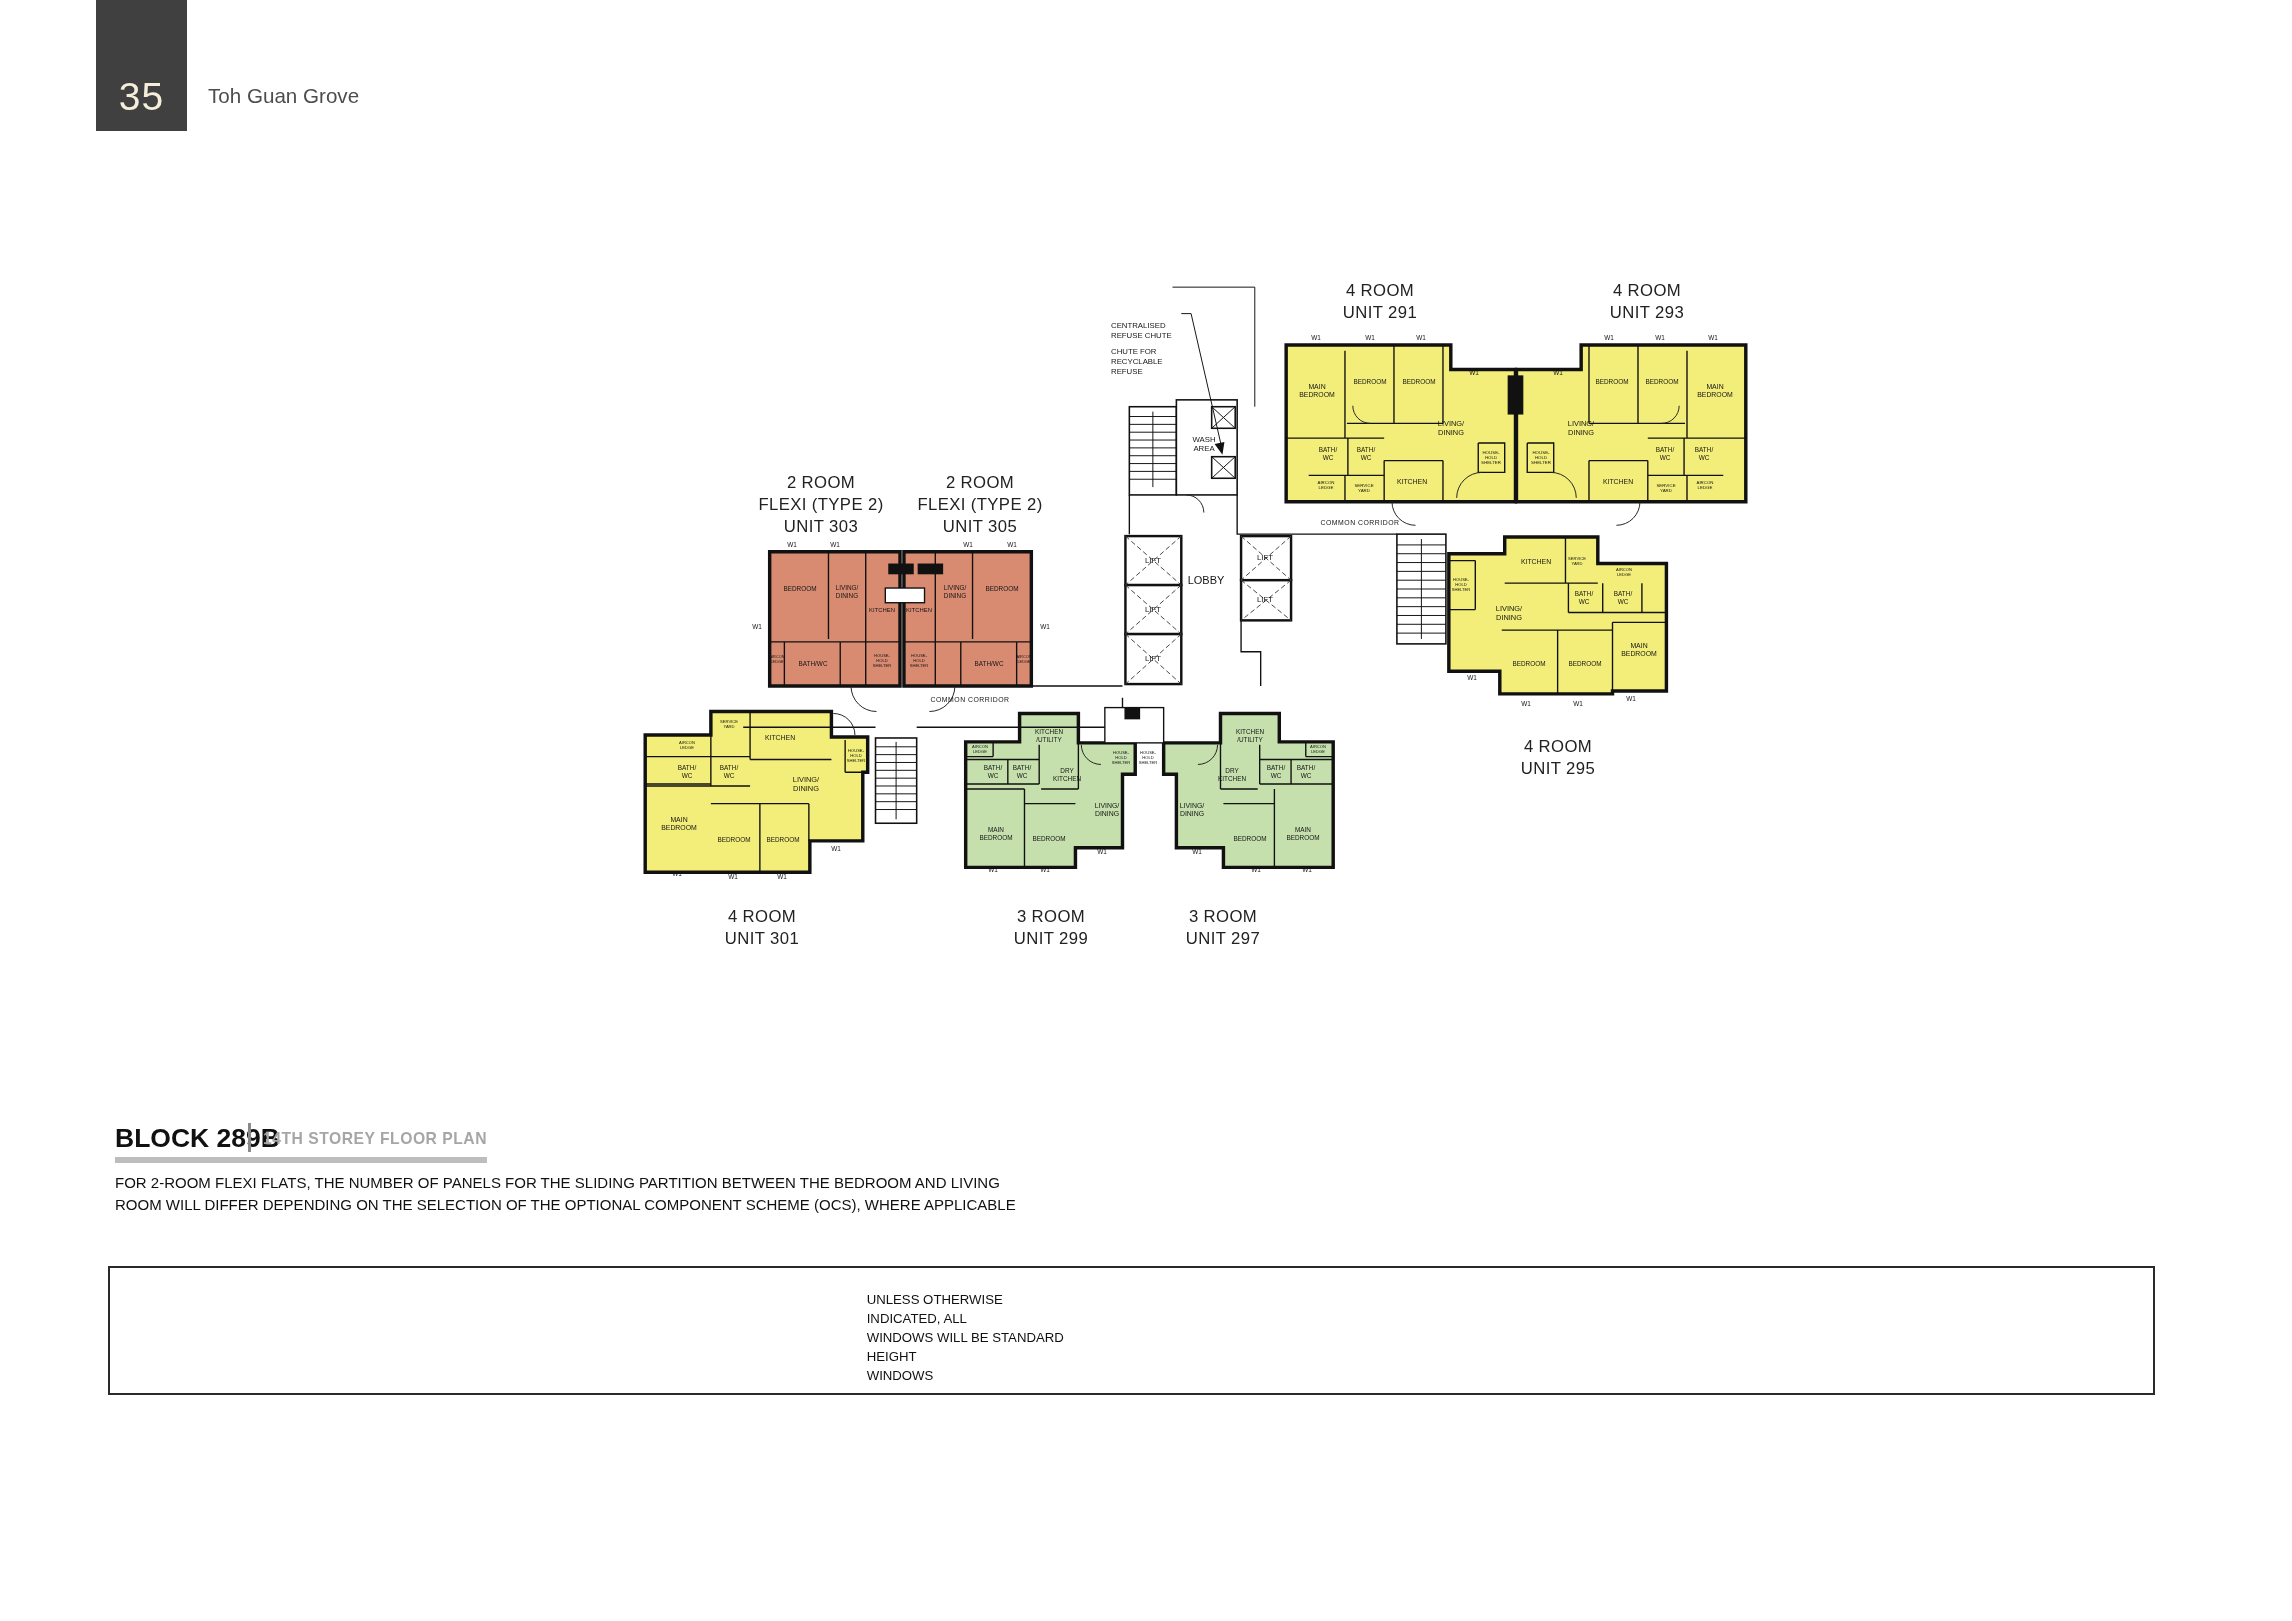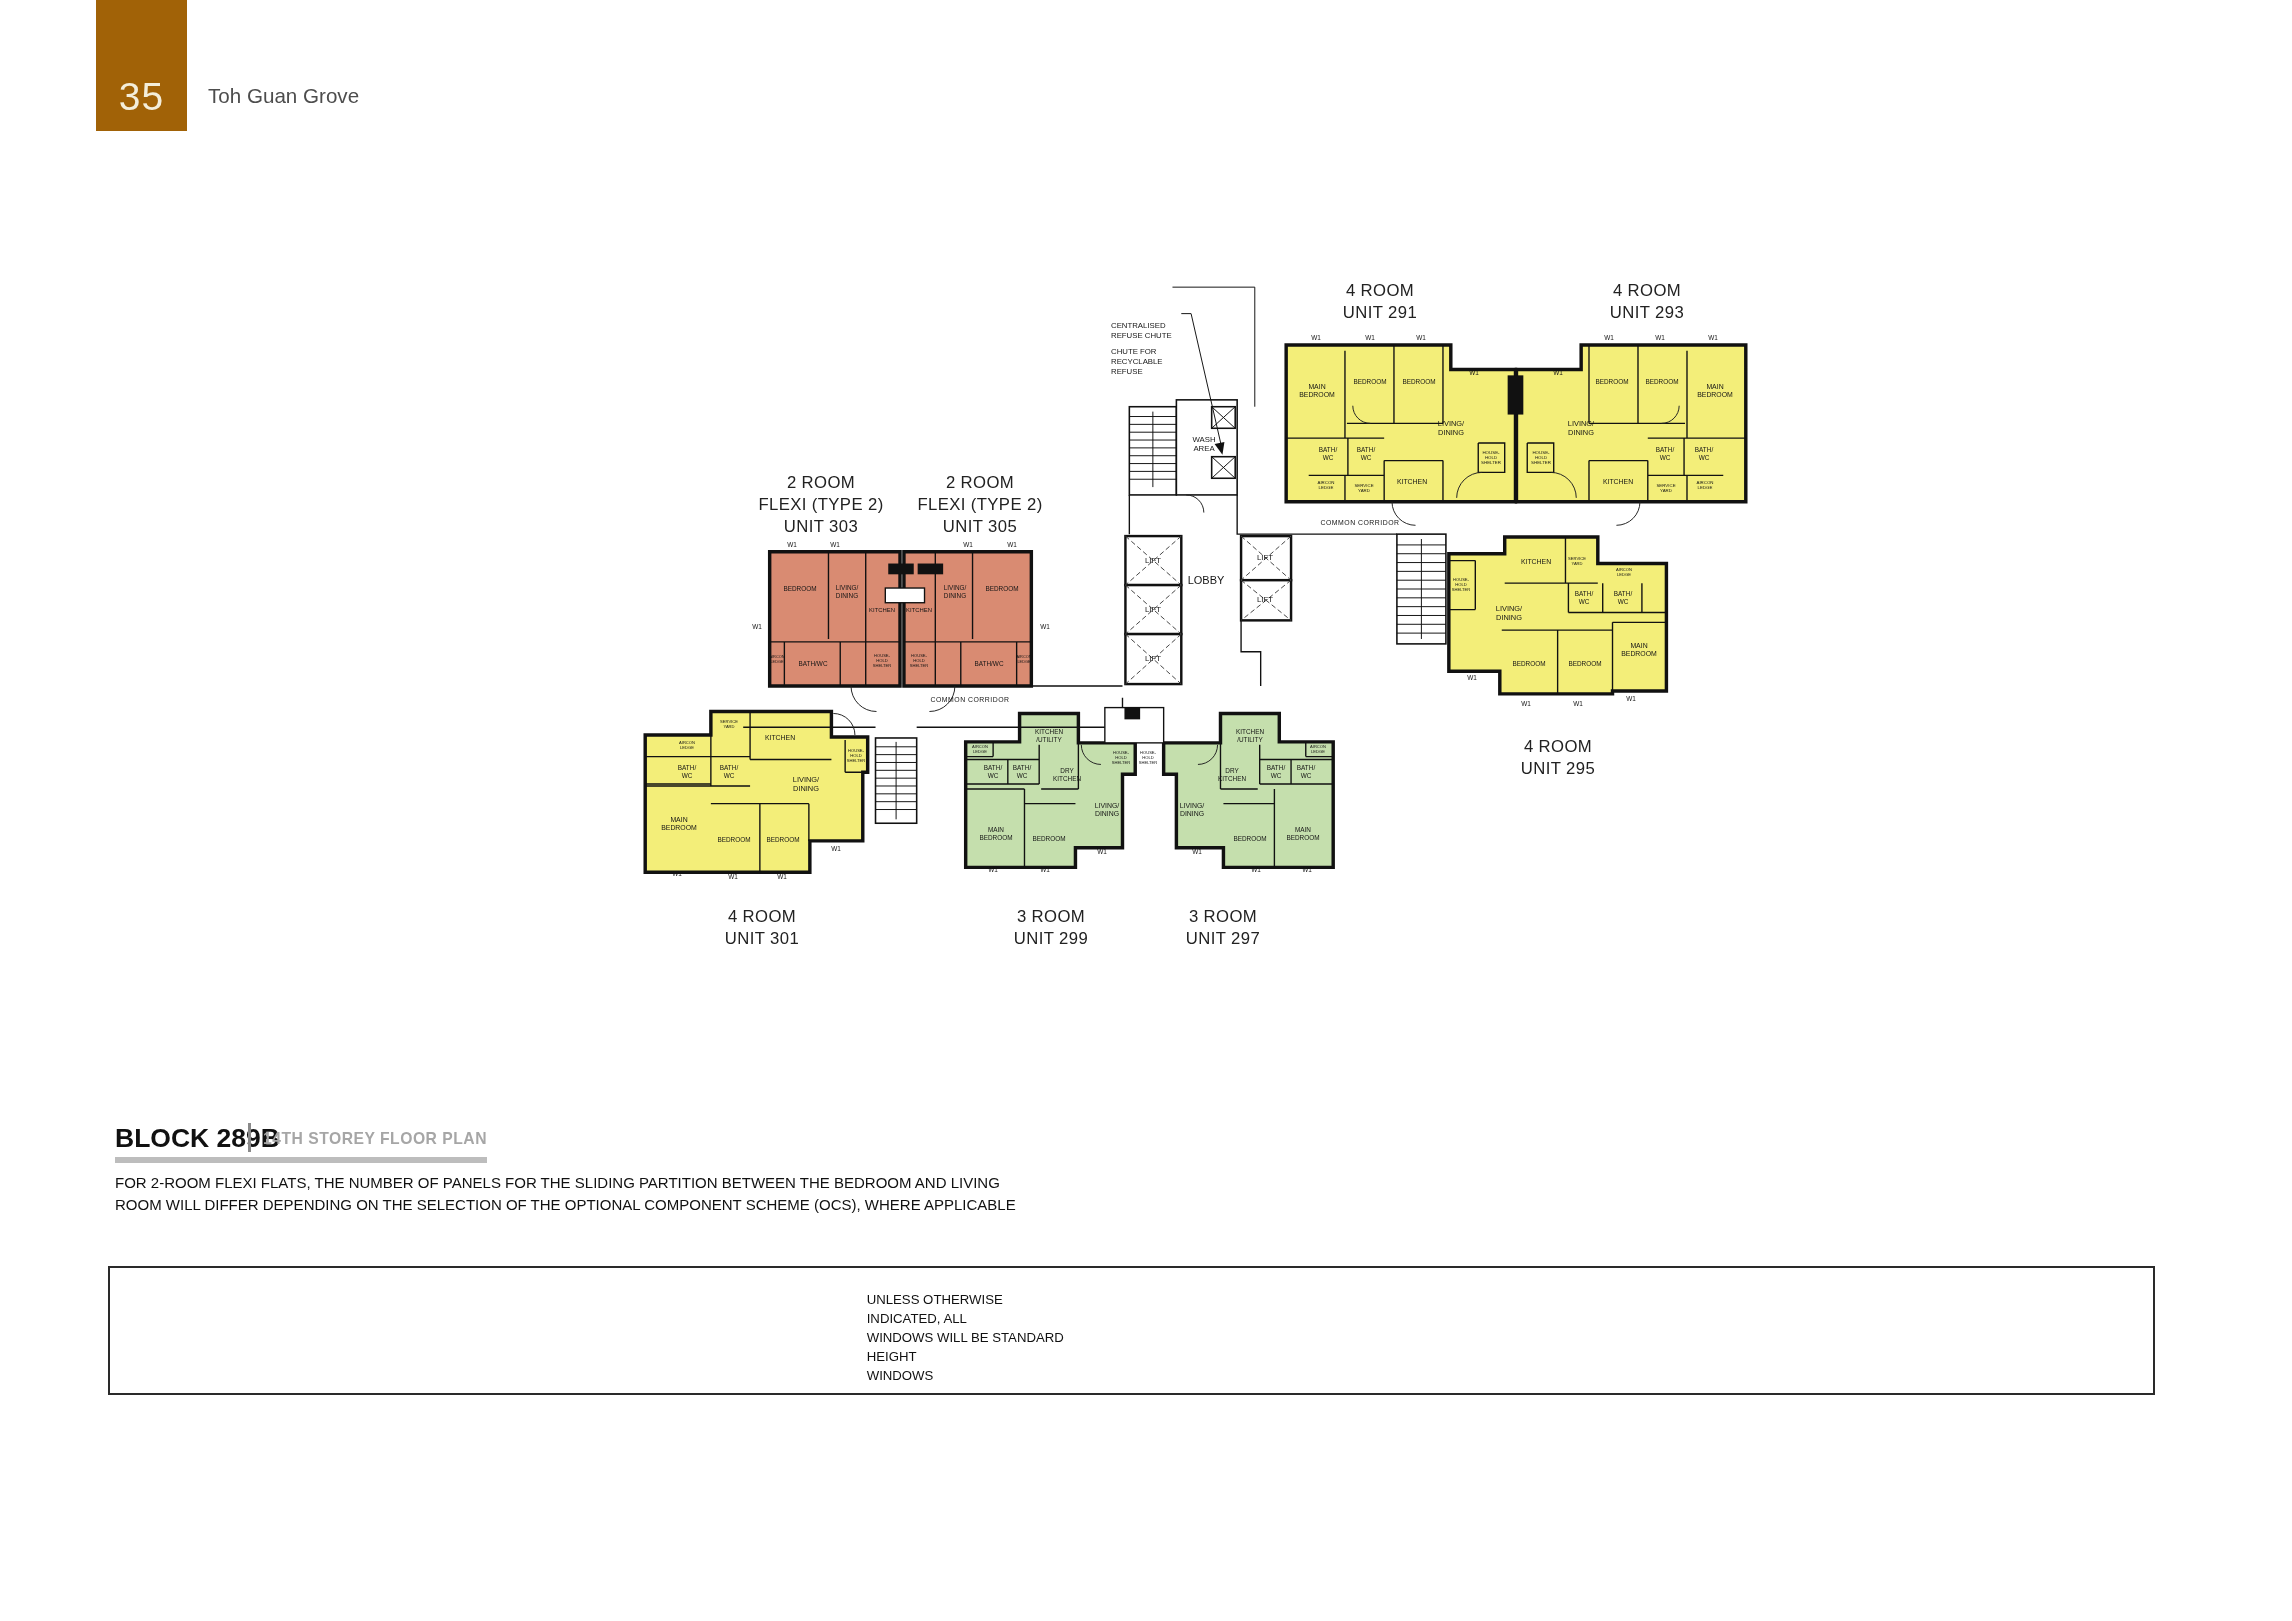--- a/index.html
+++ b/index.html
@@ -46,21 +46,21 @@
   
   .watermark{position:absolute;left:1757px;top:1547px;width:499px;height:66px;
              display:flex;align-items:center;justify-content:center;}
   .watermark span{font-size:46px;font-weight:bold;letter-spacing:0.5px;}
 </style>
 </head>
 <body>
 
 <div class="page">
 
-  <div class="badge" style="background-color: #a16207;">
+  <div class="badge" style="background-color: #404040;">
     <span class="badge-num">35</span>
   </div>
   <div class="project-name">Toh Guan Grove</div>
 
   <svg class="plan-svg" width="2293" height="1621" viewBox="0 0 2339 1654">
 
     <g>
       <polygon points="785,563 918,563 918,700 785,700" stroke="#111" stroke-width="3.5" fill="#D98B72"></polygon>
       <path d="M845 563 V652 M883 563 V700 M785 655 H918 M800 655 V700 M857 655 V700" fill="none" stroke="#111" stroke-width="1.4"></path>
     </g>

